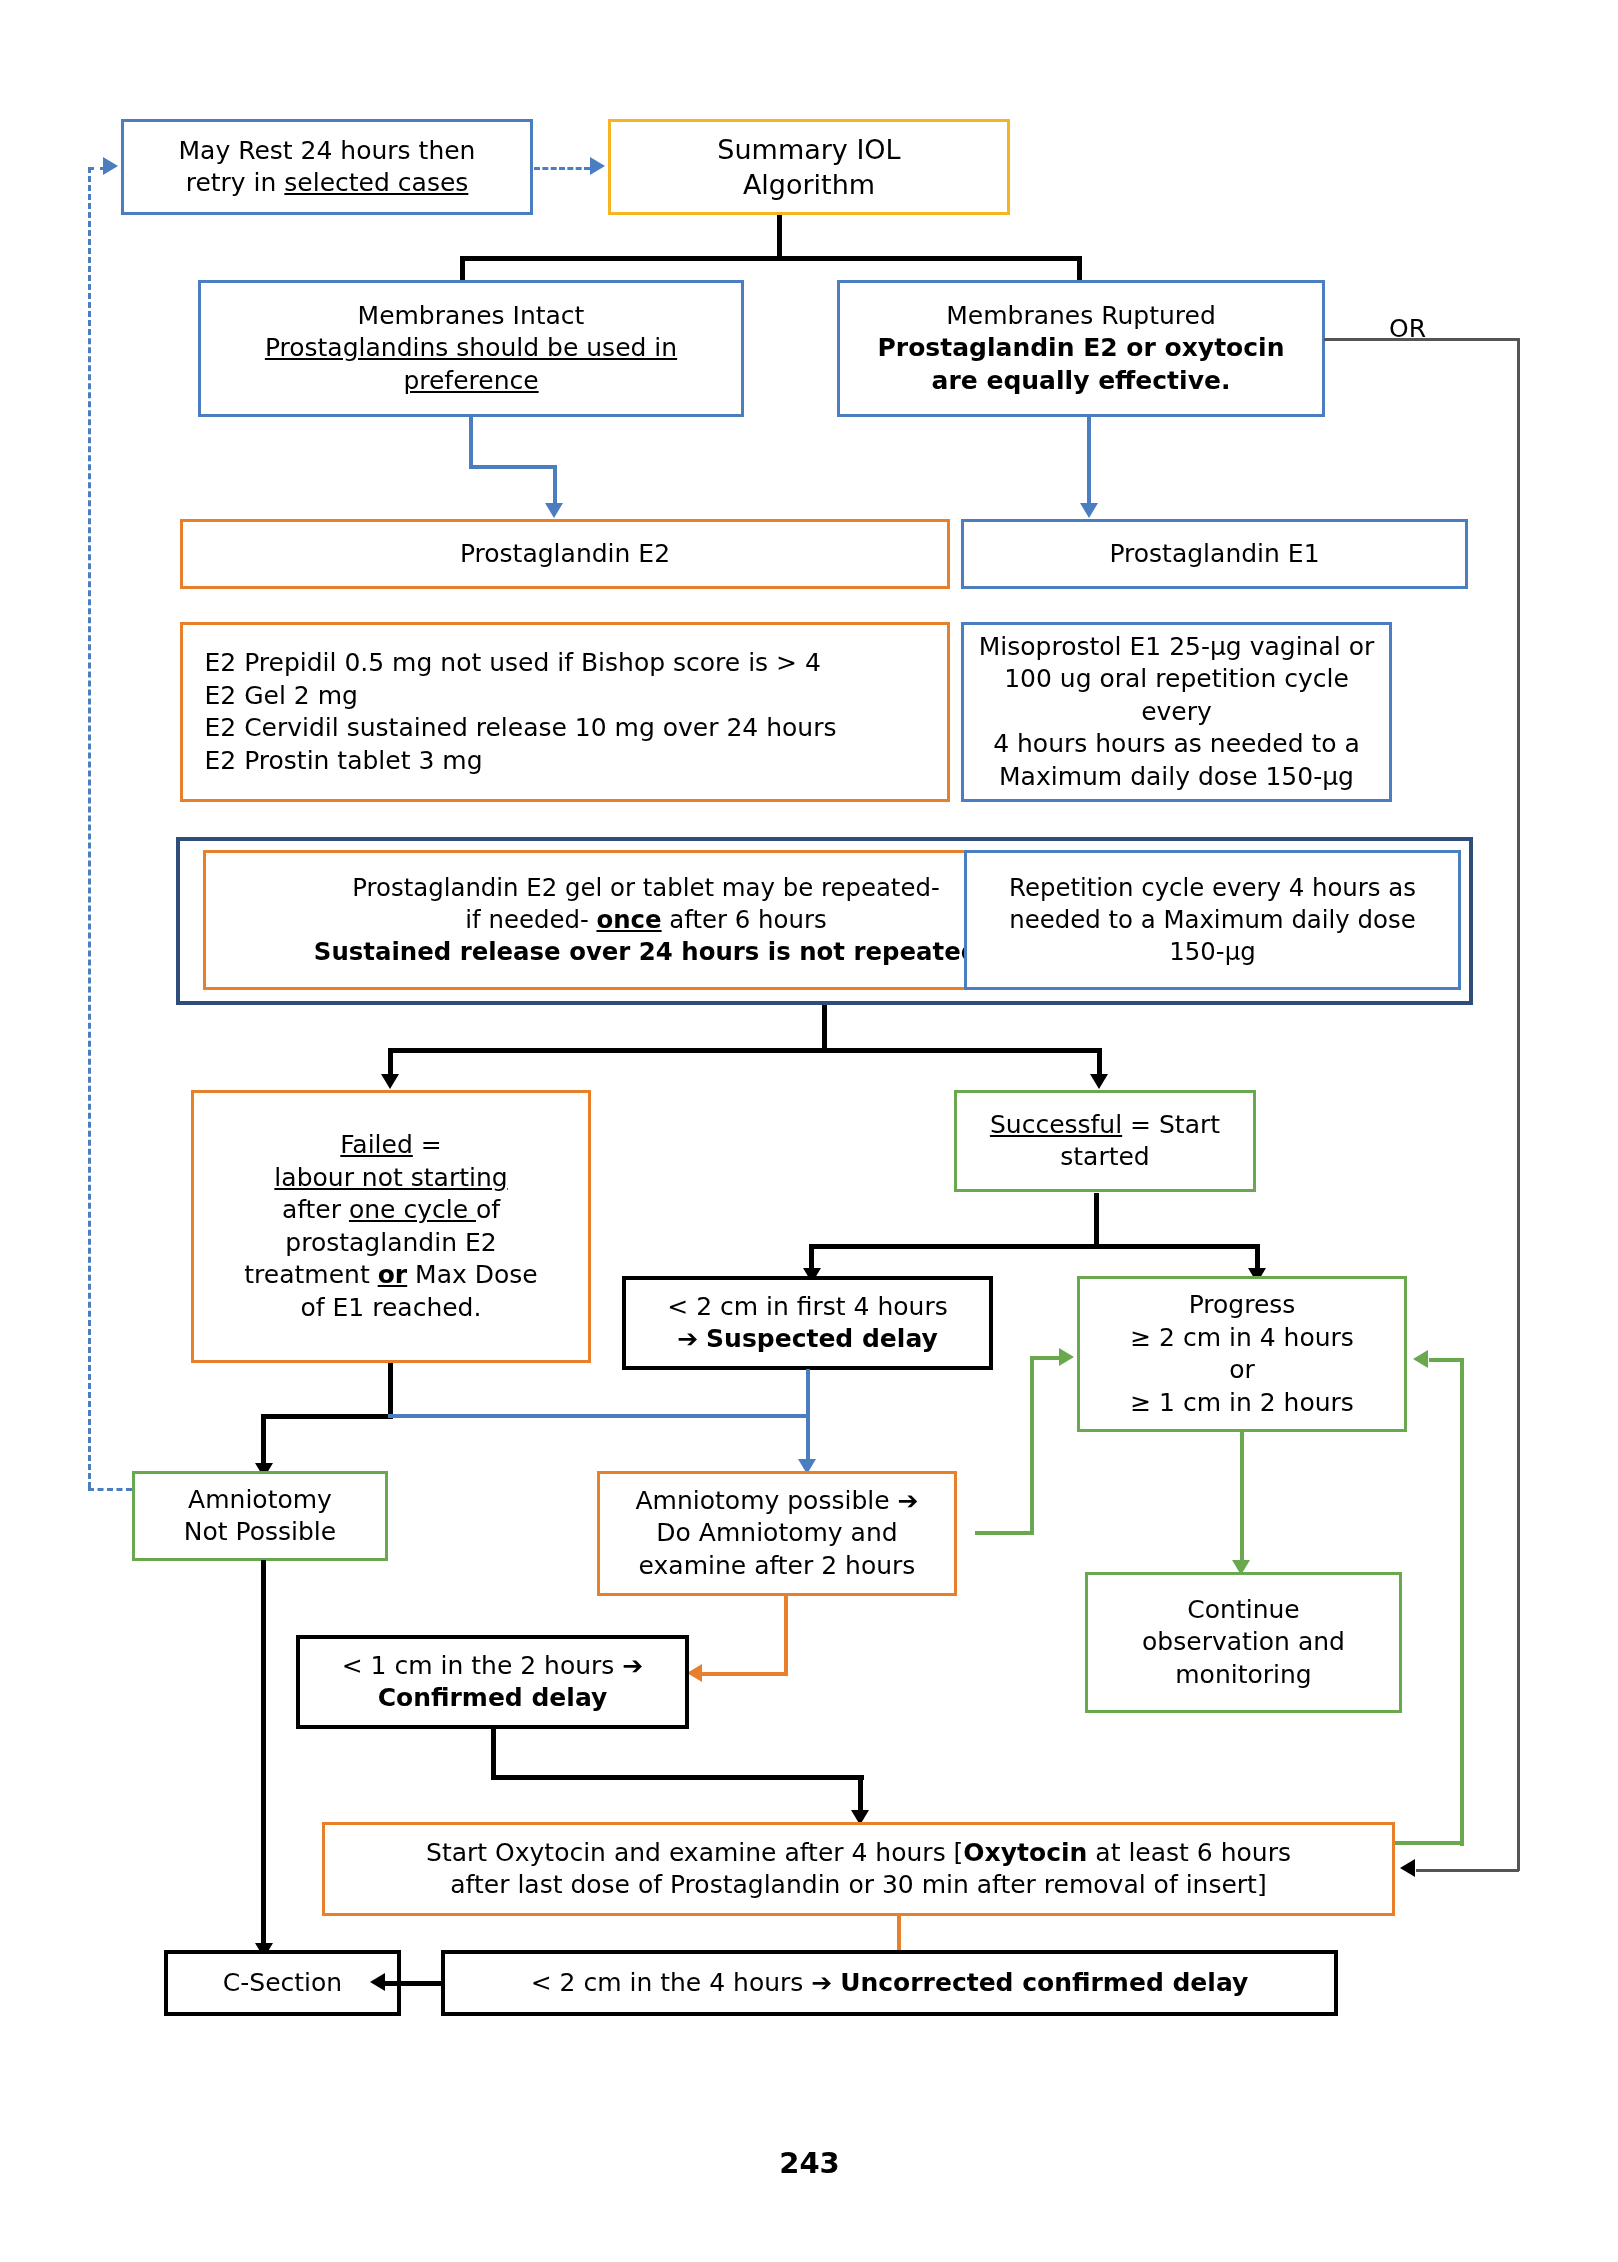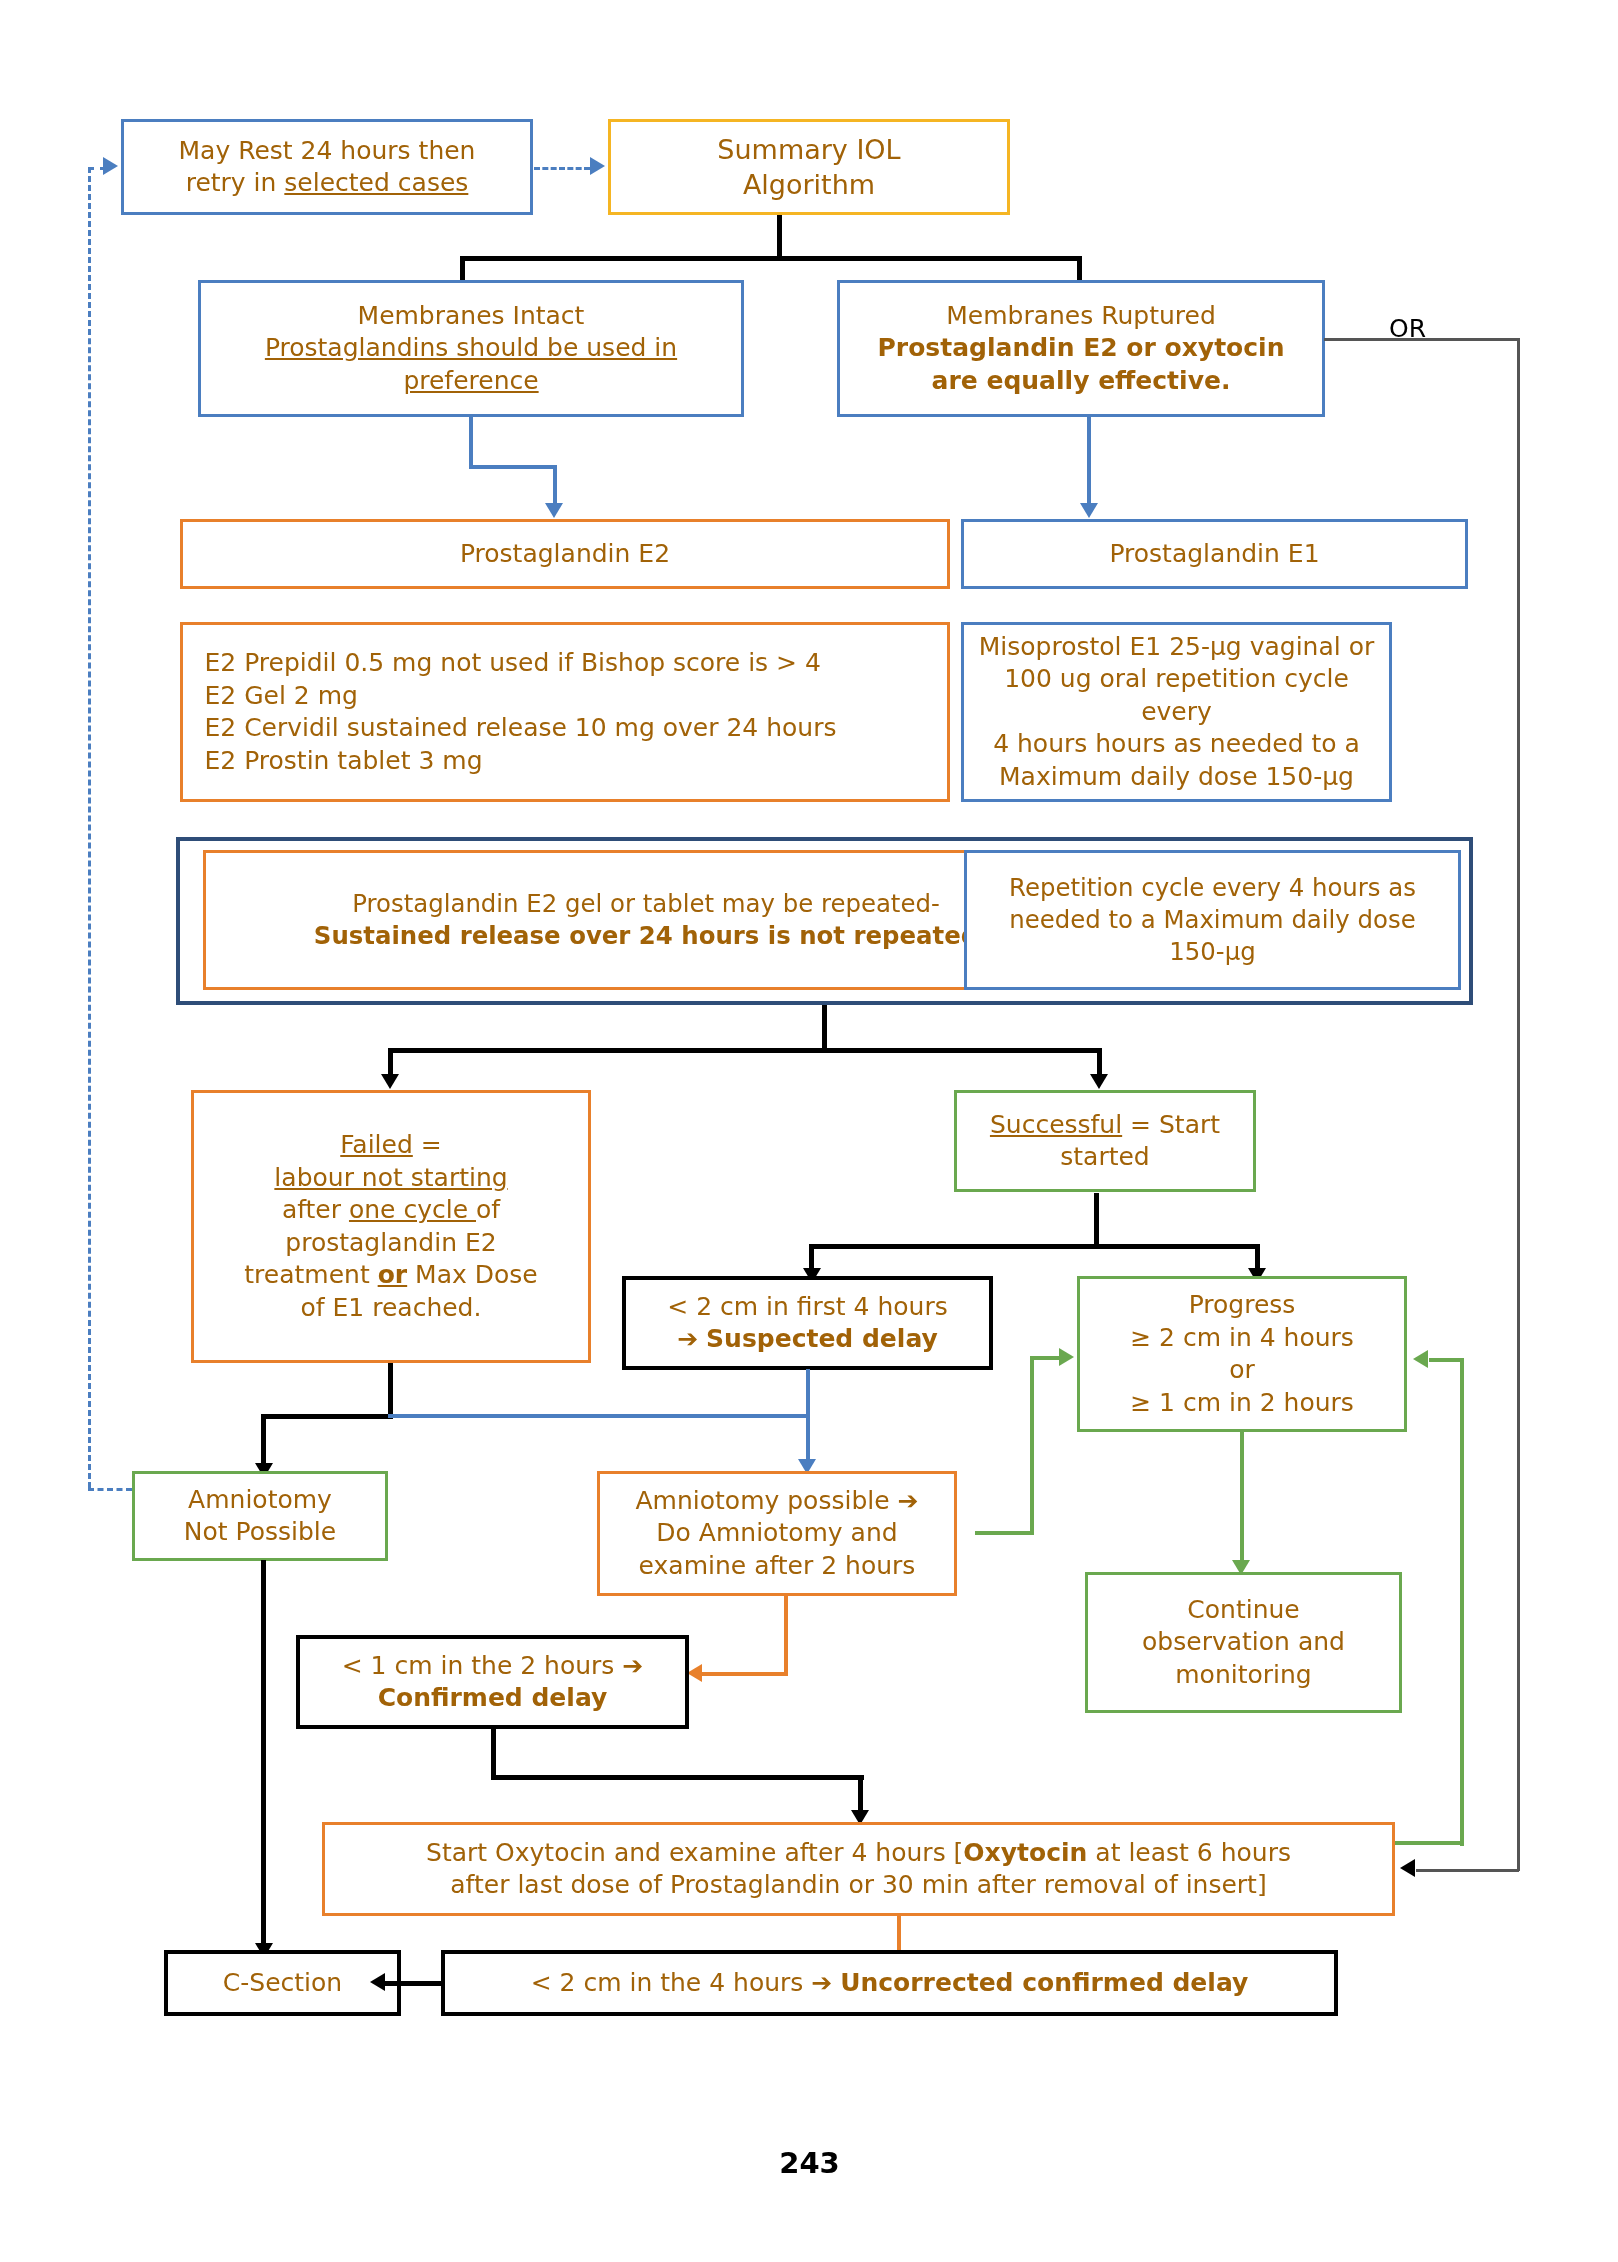--- a/index.html
+++ b/index.html
@@ -4,21 +4,21 @@
 <style>
   html,body{margin:0;padding:0;background:#ffffff;}
   body{
     font-family:"DejaVu Sans", sans-serif;
     width:1619px;height:2263px;position:relative;overflow:hidden;
   }
   #stage{position:absolute;left:0;top:0;width:1619px;height:2263px;background:#fff;}
   .box{
     position:absolute;box-sizing:border-box;background:#fff;
     display:flex;align-items:center;justify-content:center;
-    text-align:center;line-height:1.30;color:#a16207;
+    text-align:center;line-height:1.30;color:#000000;
     font-family:"DejaVu Sans", sans-serif;
   }
   .box .txt{padding:3.9px 7.8px;width:100%;}
   
   .bd-blue   {border:3.9px solid #4b7ec0;}
   .bd-orange {border:3.9px solid #e8802b;}
   .bd-green  {border:3.9px solid #6aa84f;}
   .bd-black  {border:4.9px solid #000000;}
   .bd-gold   {border:3.9px solid #f5b523;}
   .bd-navy   {border:4.9px solid #2e4d78;}
@@ -142,20 +142,21 @@
       <div>4 hours hours as needed to a</div>
       <div>Maximum daily dose 150-µg</div>
     </div>
   </div>
 
   <div class="box bd-navy" style="left:176px;top:837px;width:1297px;height:168px;background:transparent;"></div>
 
   <div class="box bd-orange fs25" style="left:203px;top:850px;width:886px;height:140px;">
     <div class="txt">
       <div>Prostaglandin E2 gel or tablet may be repeated-</div>
+      <div><span>if needed-  </span><span class="u b">once</span><span> after 6 hours</span></div>
       <div class="b">Sustained release over 24 hours is not repeated</div>
     </div>
   </div>
 
   <div class="box bd-blue fs25" style="left:964px;top:850px;width:497px;height:140px;">
     <div class="txt">
       <div>Repetition cycle every 4 hours as</div>
       <div>needed to a Maximum daily dose</div>
       <div>150-µg</div>
     </div>

